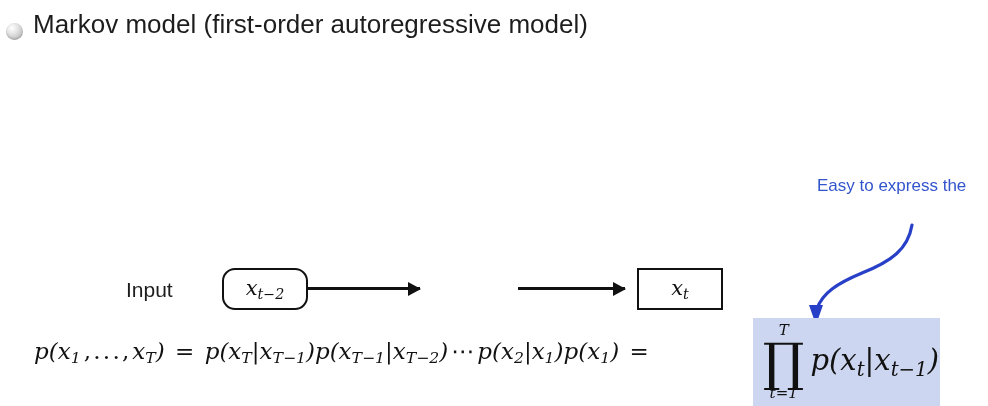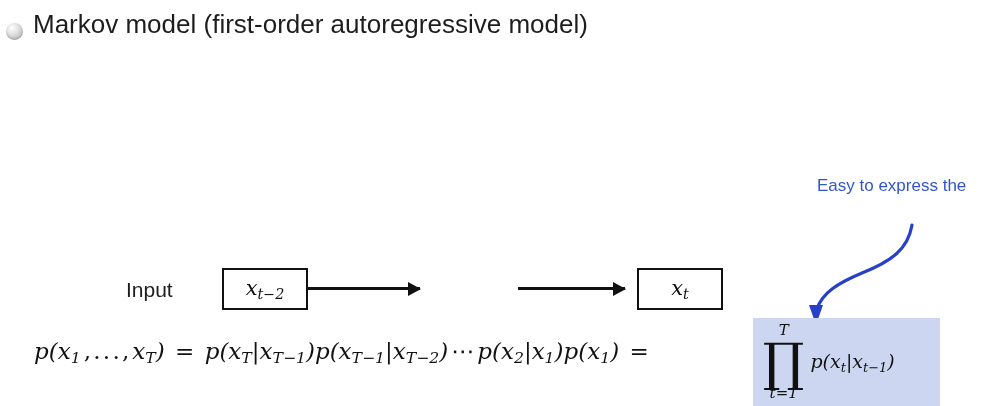--- a/index.html
+++ b/index.html
@@ -72,21 +72,21 @@
     width: 86px;
     height: 42px;
     border: 2.5px solid #111111;
     background: #ffffff;
     box-sizing: border-box;
     display: flex;
     align-items: center;
     justify-content: center;
   }
   .node-box .math { font-size: 21px; }
-  #node-1 { left: 222px; }
+  #node-1 { left: 222px; border-radius: 13px; }
   #node-2 { left: 432px; }
   #node-3 { left: 637px; justify-content: center; }
 
   .edge {
     position: absolute;
     top: 287px;
     height: 2.5px;
     background: #111111;
   }
   #edge-1 { left: 308px; width: 112px; }
@@ -164,21 +164,21 @@
     font-size: 15px;
     font-style: italic;
   }
   #bigprod .lim .up { font-style: normal; }
   #bigprod .sym {
     font-size: 52px;
     font-style: normal;
     line-height: 0.9;
     margin: 1px 0;
   }
-  #product-body { font-size: 19px; }
+  #product-body { font-size: 29px; }
 </style>
 </head>
 <body>
 
 <div id="slide">
 
   <div id="title-row">
     <span id="bullet-icon"></span>
     <span id="title-text">Markov model (first-order autoregressive model)</span>
   </div>

